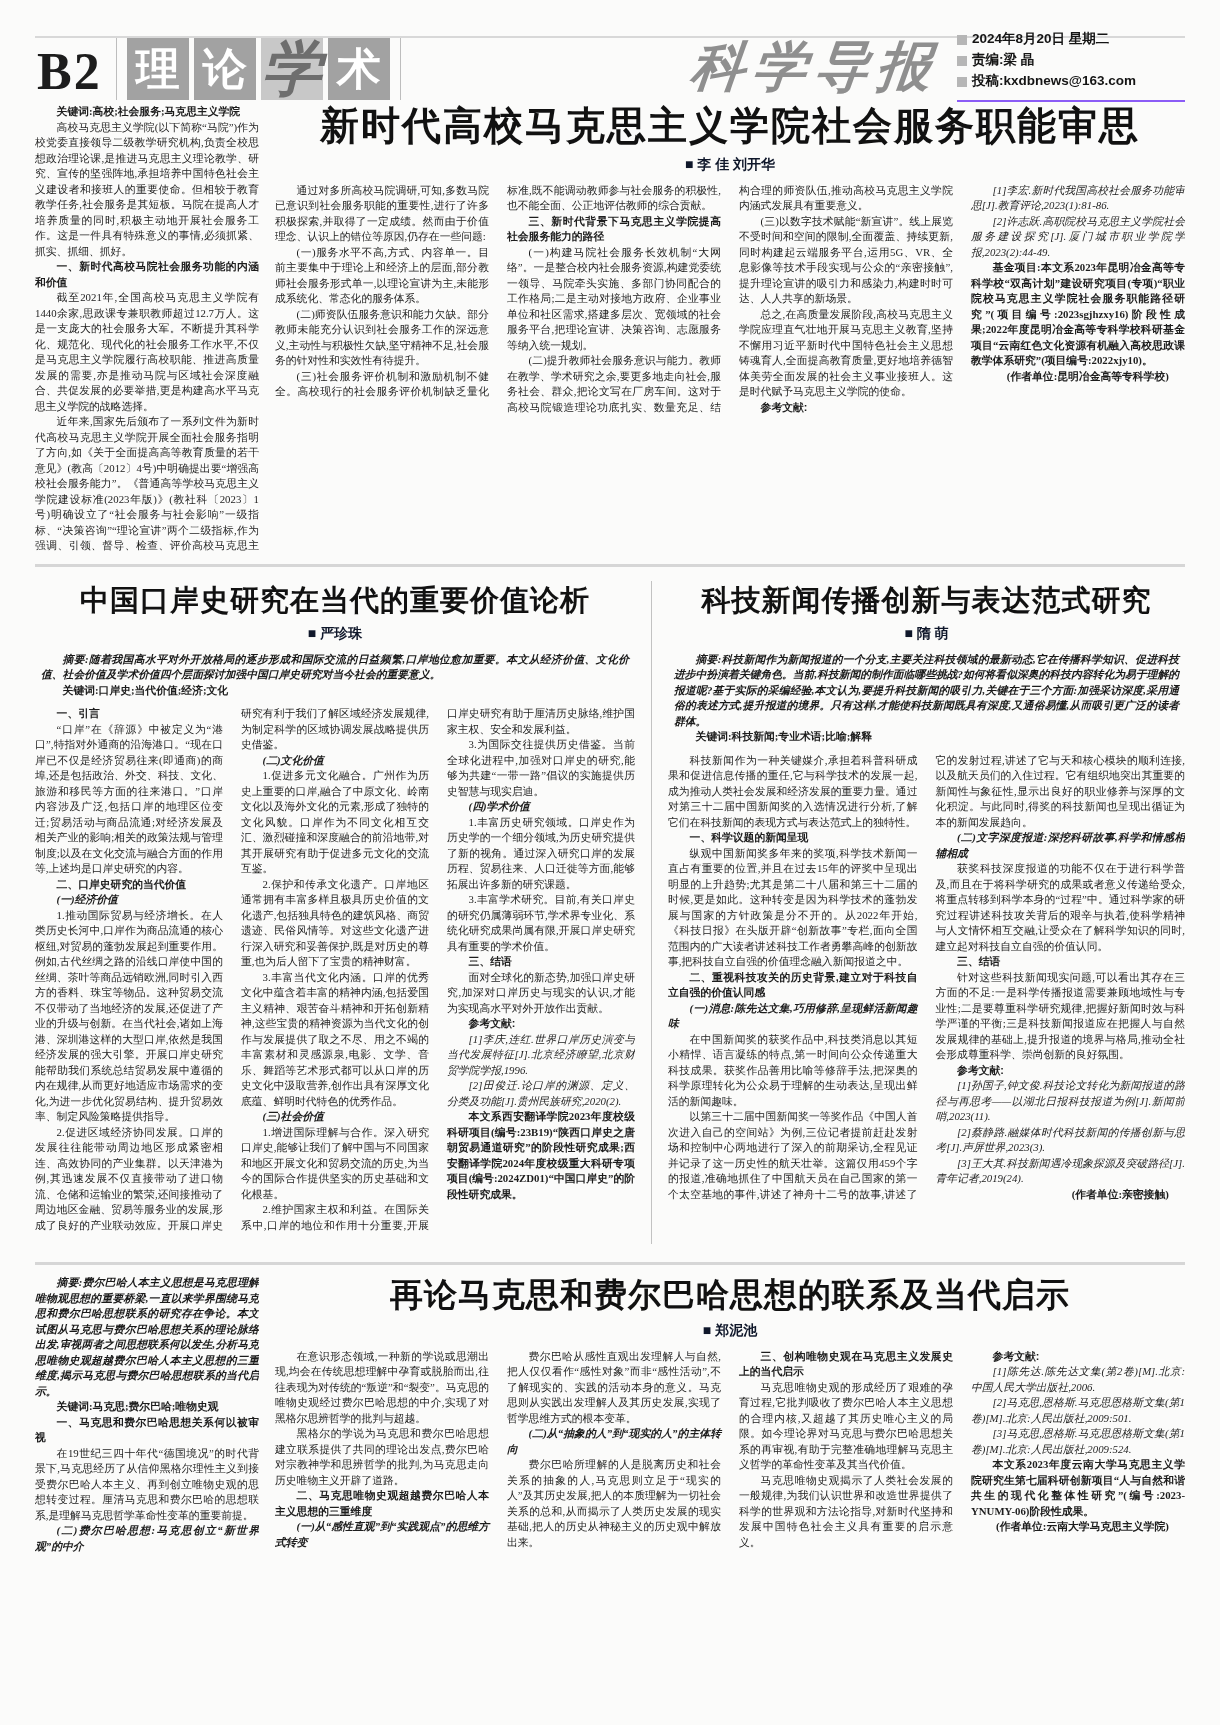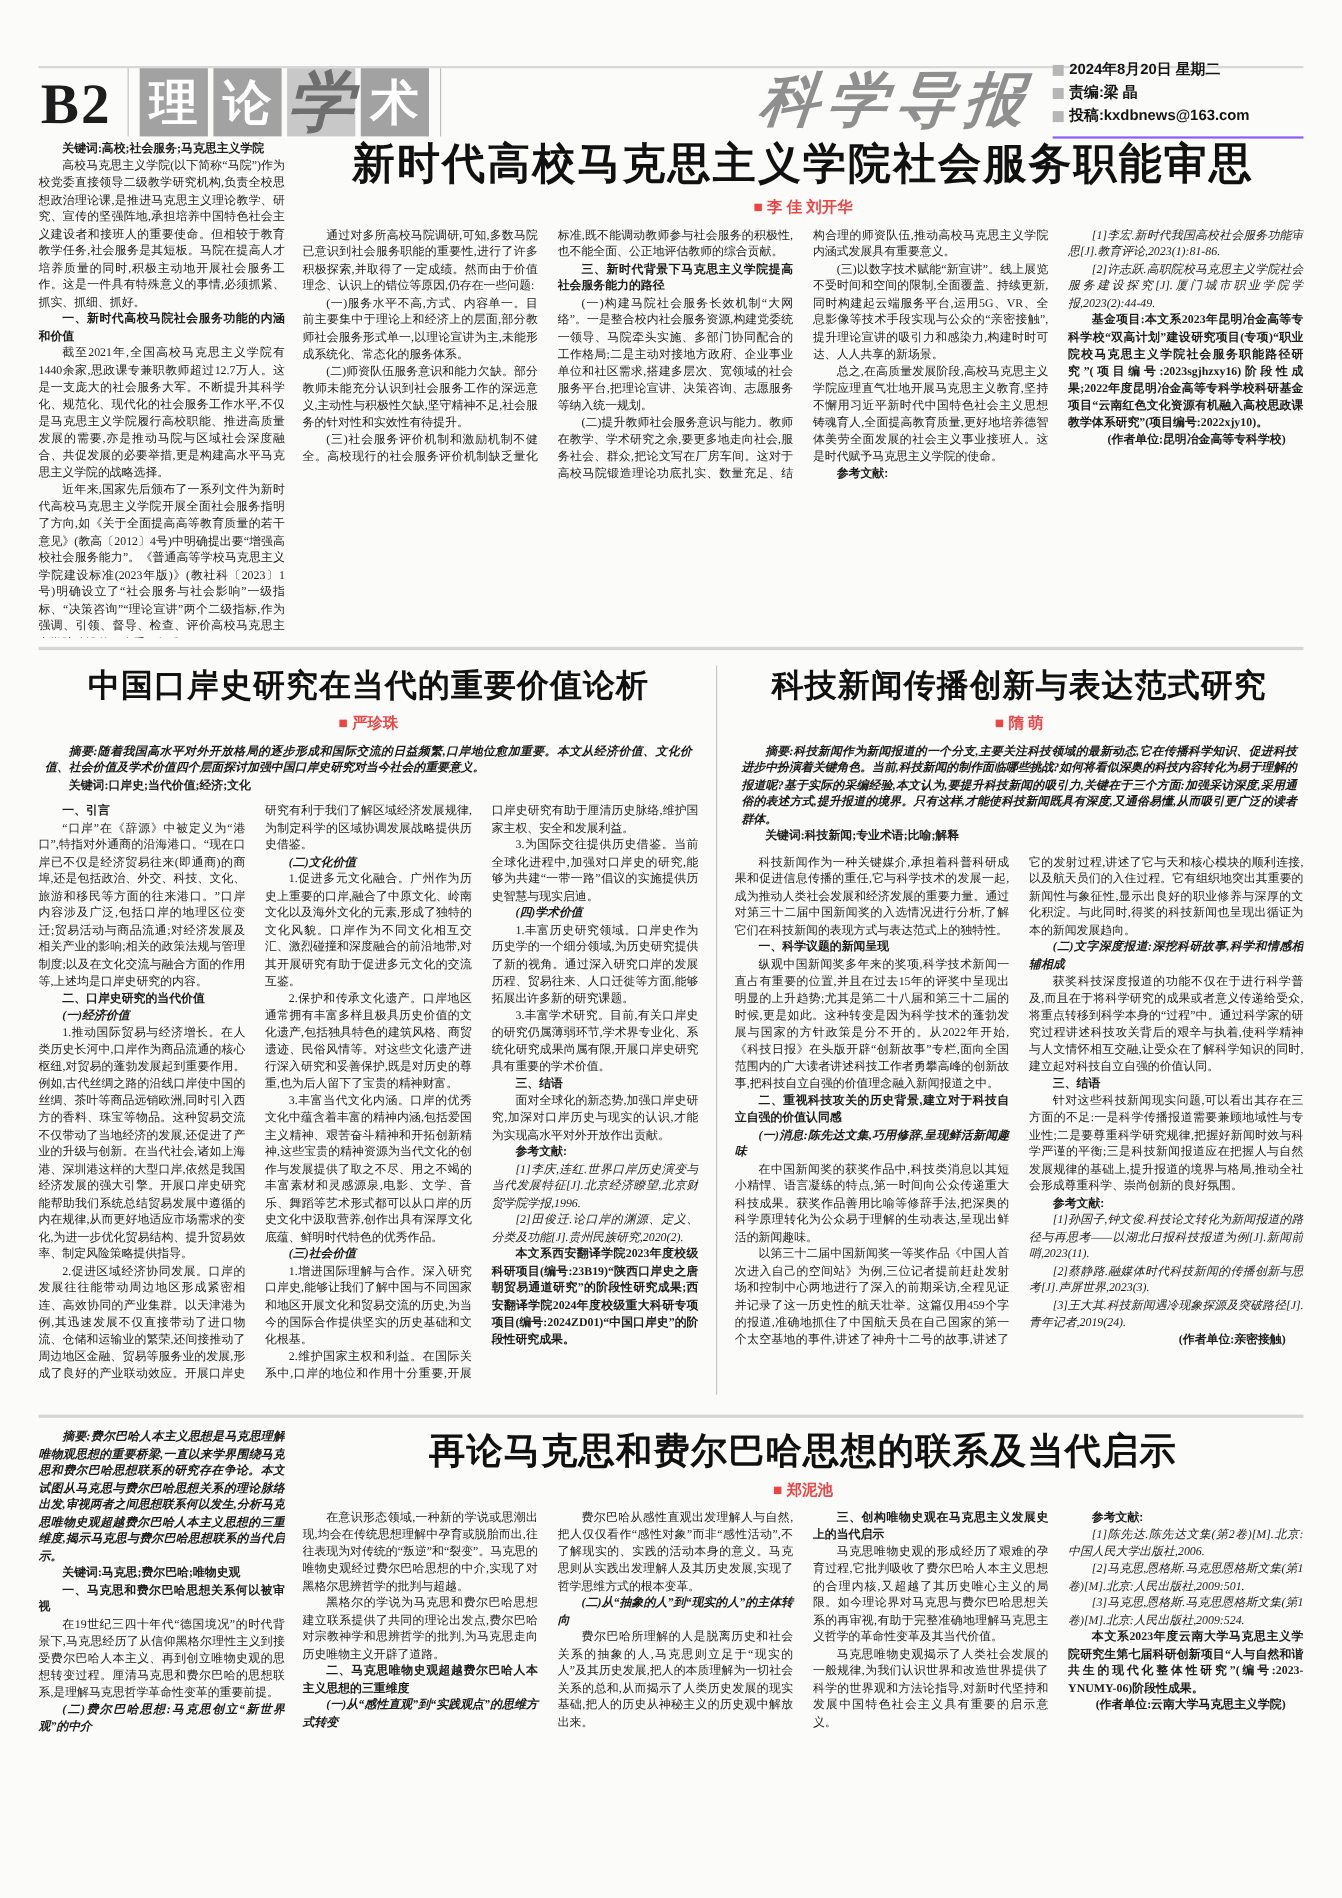--- a/index.html
+++ b/index.html
@@ -1,18 +1,18 @@
 <!DOCTYPE html>
 <html><head>
 <meta charset="utf-8">
 <style>
   html,body{margin:0;padding:0;}
   body{width:1220px;height:1725px;background:#fbfbfa;color:#1d1d1d;
        font-family:"Liberation Serif",serif;overflow:hidden;}
-  .page{position:relative;width:1150px;margin:12px auto;padding-top:20px;}
+  .page{position:relative;width:1150px;margin:0 auto;padding-top:8px;}
 
   
   .hdr{position:relative;height:96px;}
   .hdr-rule{position:absolute;left:0;right:0;top:28px;height:2px;background:#d8d8d8;}
   .hdr-inner{position:relative;display:flex;align-items:flex-end;height:96px;}
   .edition{font-size:52px;font-weight:bold;font-family:"Liberation Serif",serif;
            line-height:1;padding:0 14px 6px 2px;letter-spacing:2px;}
   .vline{width:1px;background:#bdbdbd;height:62px;margin:0 10px 4px 0;}
   .tiles{display:flex;gap:5px;align-items:flex-end;margin-bottom:4px;}
   .tile{width:62px;height:62px;background:#a2a2a2;color:#fff;display:flex;
@@ -32,21 +32,21 @@
   .band-div{height:3px;background:#d6d6d6;margin:8px 0 10px 0;}
   .split{display:flex;}
   .leftcol{width:224px;flex:none;overflow:hidden;}
   .mainarea{flex:1;margin-left:16px;min-width:0;}
   h1{margin:0;text-align:center;font-family:"Liberation Sans",sans-serif;
      font-weight:bold;color:#111;}
   .h1-a1{font-size:39px;letter-spacing:2px;line-height:1.15;}
   .h1-a2,.h1-a3{font-size:29px;letter-spacing:1px;line-height:1.2;margin-top:6px;}
   .h1-a4{font-size:33px;letter-spacing:1px;line-height:1.2;}
   .byline{text-align:center;font-family:"Liberation Sans",sans-serif;font-weight:bold;
-     font-size:14px;color:#ef4444;margin:7px 0 9px 0;}
+     font-size:14px;color:#0f172a;margin:7px 0 9px 0;}
   .cols{column-gap:18px;overflow:hidden;}
   .lead{margin:2px 6px 8px 6px;}
 
   .ln{margin:0;font-size:10.8px;line-height:15.5px;text-align:justify;}
   .ln.p{text-indent:2em;}
   .ln.abs{font-weight:bold;font-style:italic;text-indent:2em;color:#1a1a1a;}
   .ln.kw{font-weight:bold;text-indent:2em;}
   .ln.h{font-weight:bold;font-family:"Liberation Sans",sans-serif;text-indent:2em;}
   .ln.h2{font-weight:bold;font-style:italic;text-indent:2em;}
   .ln.refh{font-weight:bold;font-family:"Liberation Sans",sans-serif;text-indent:2em;}

